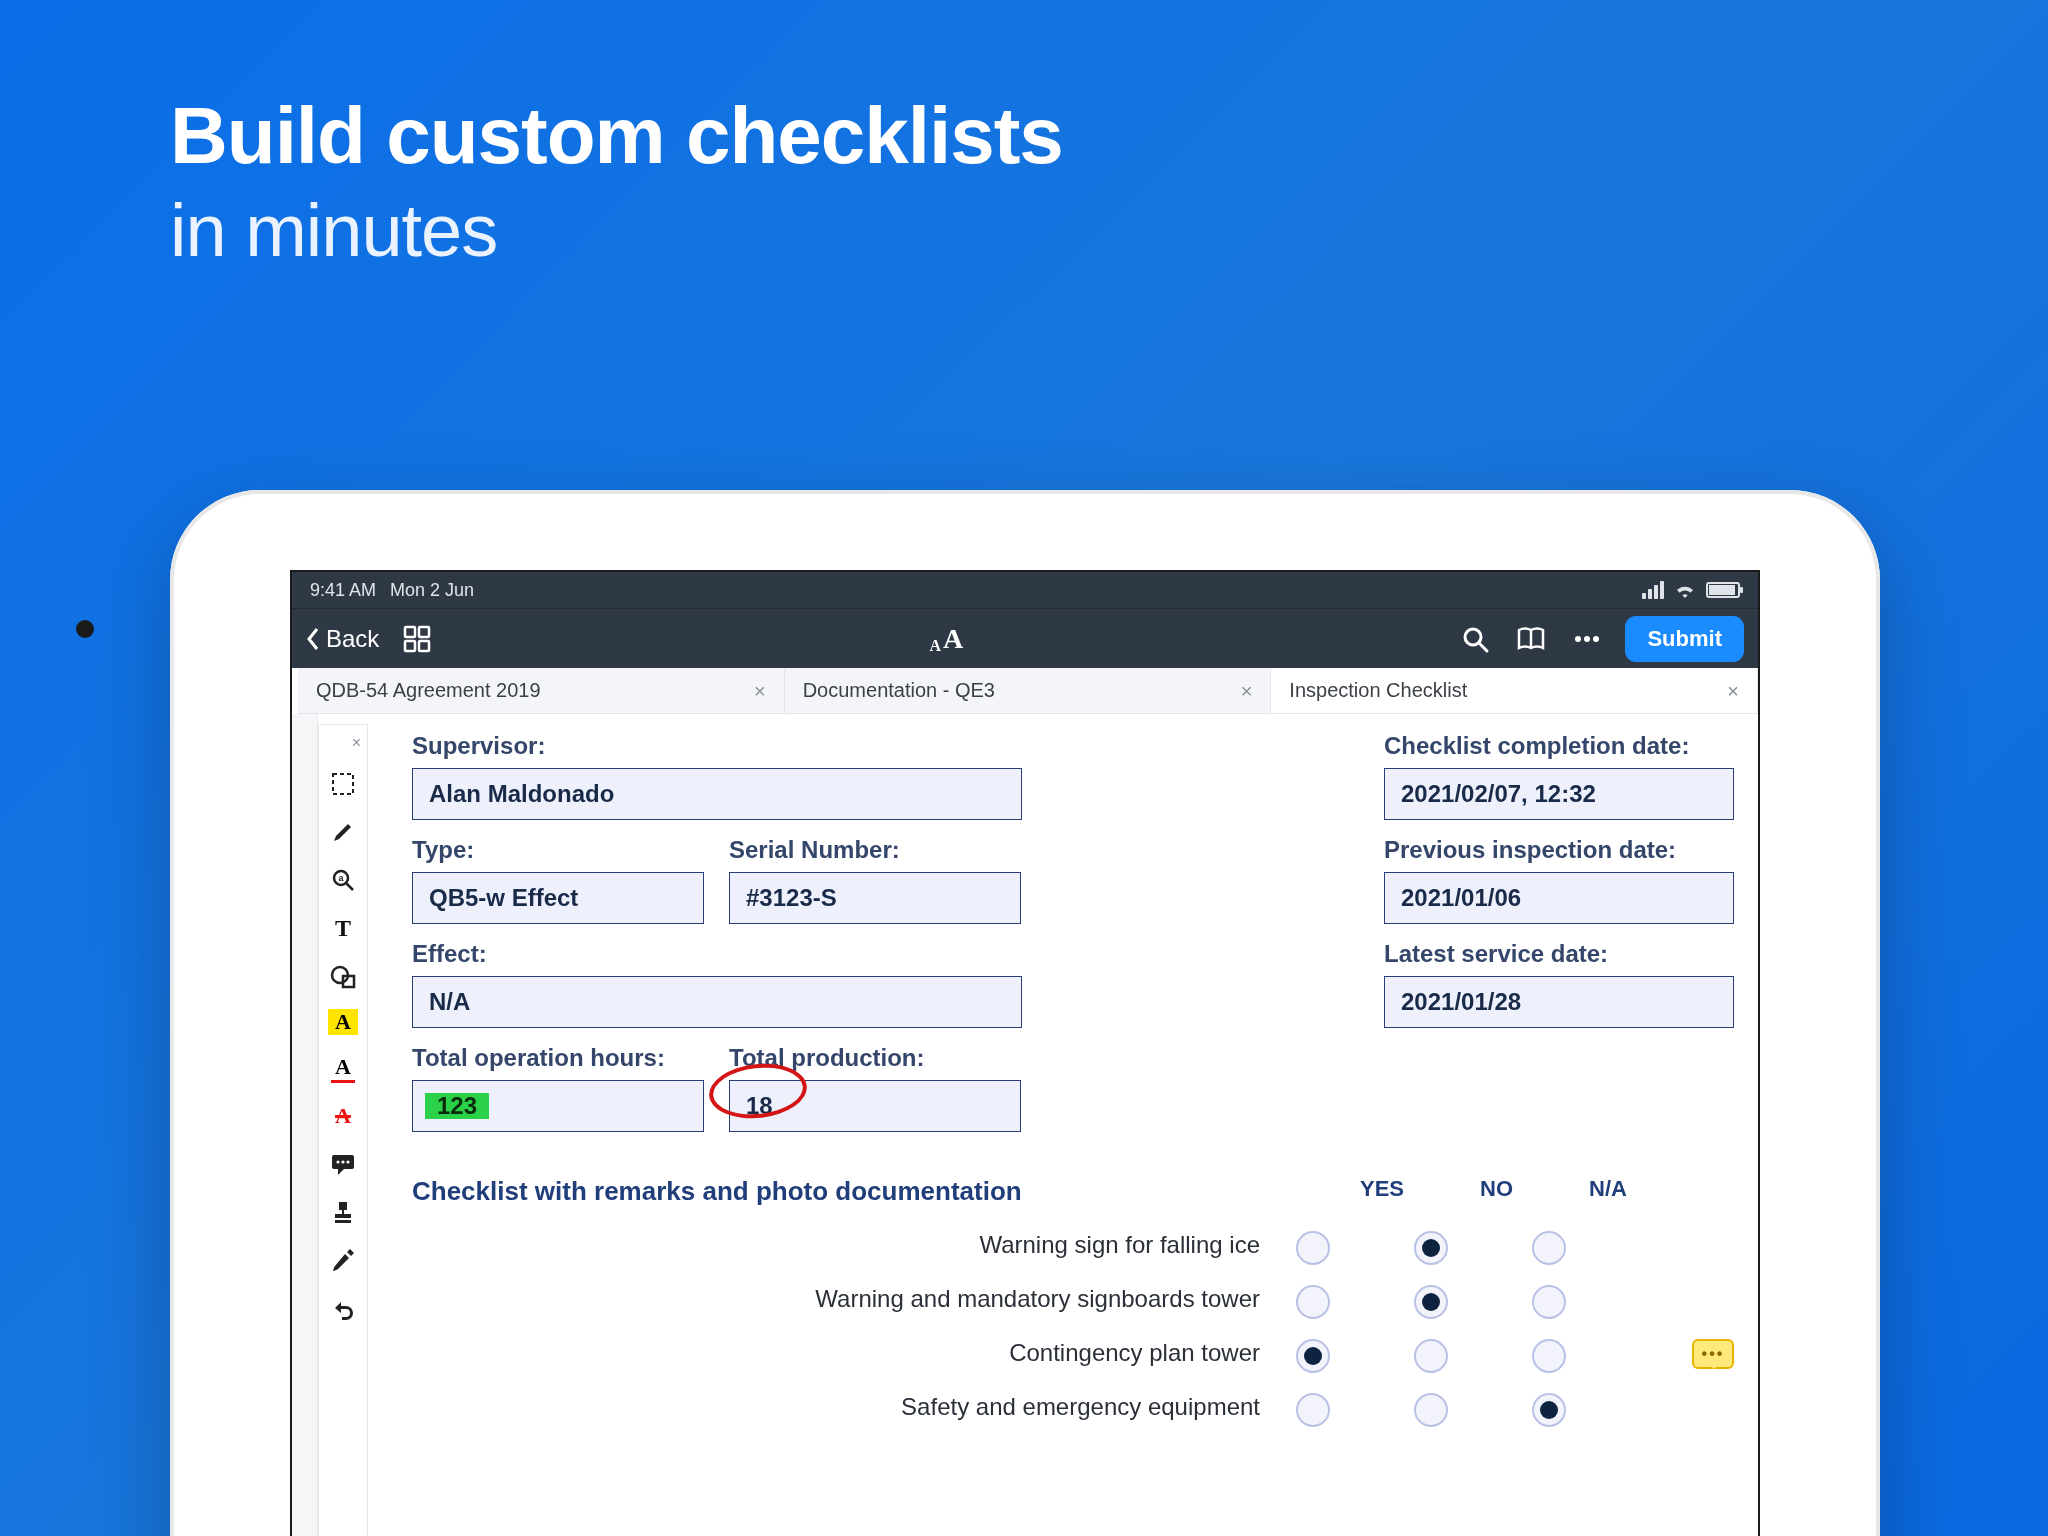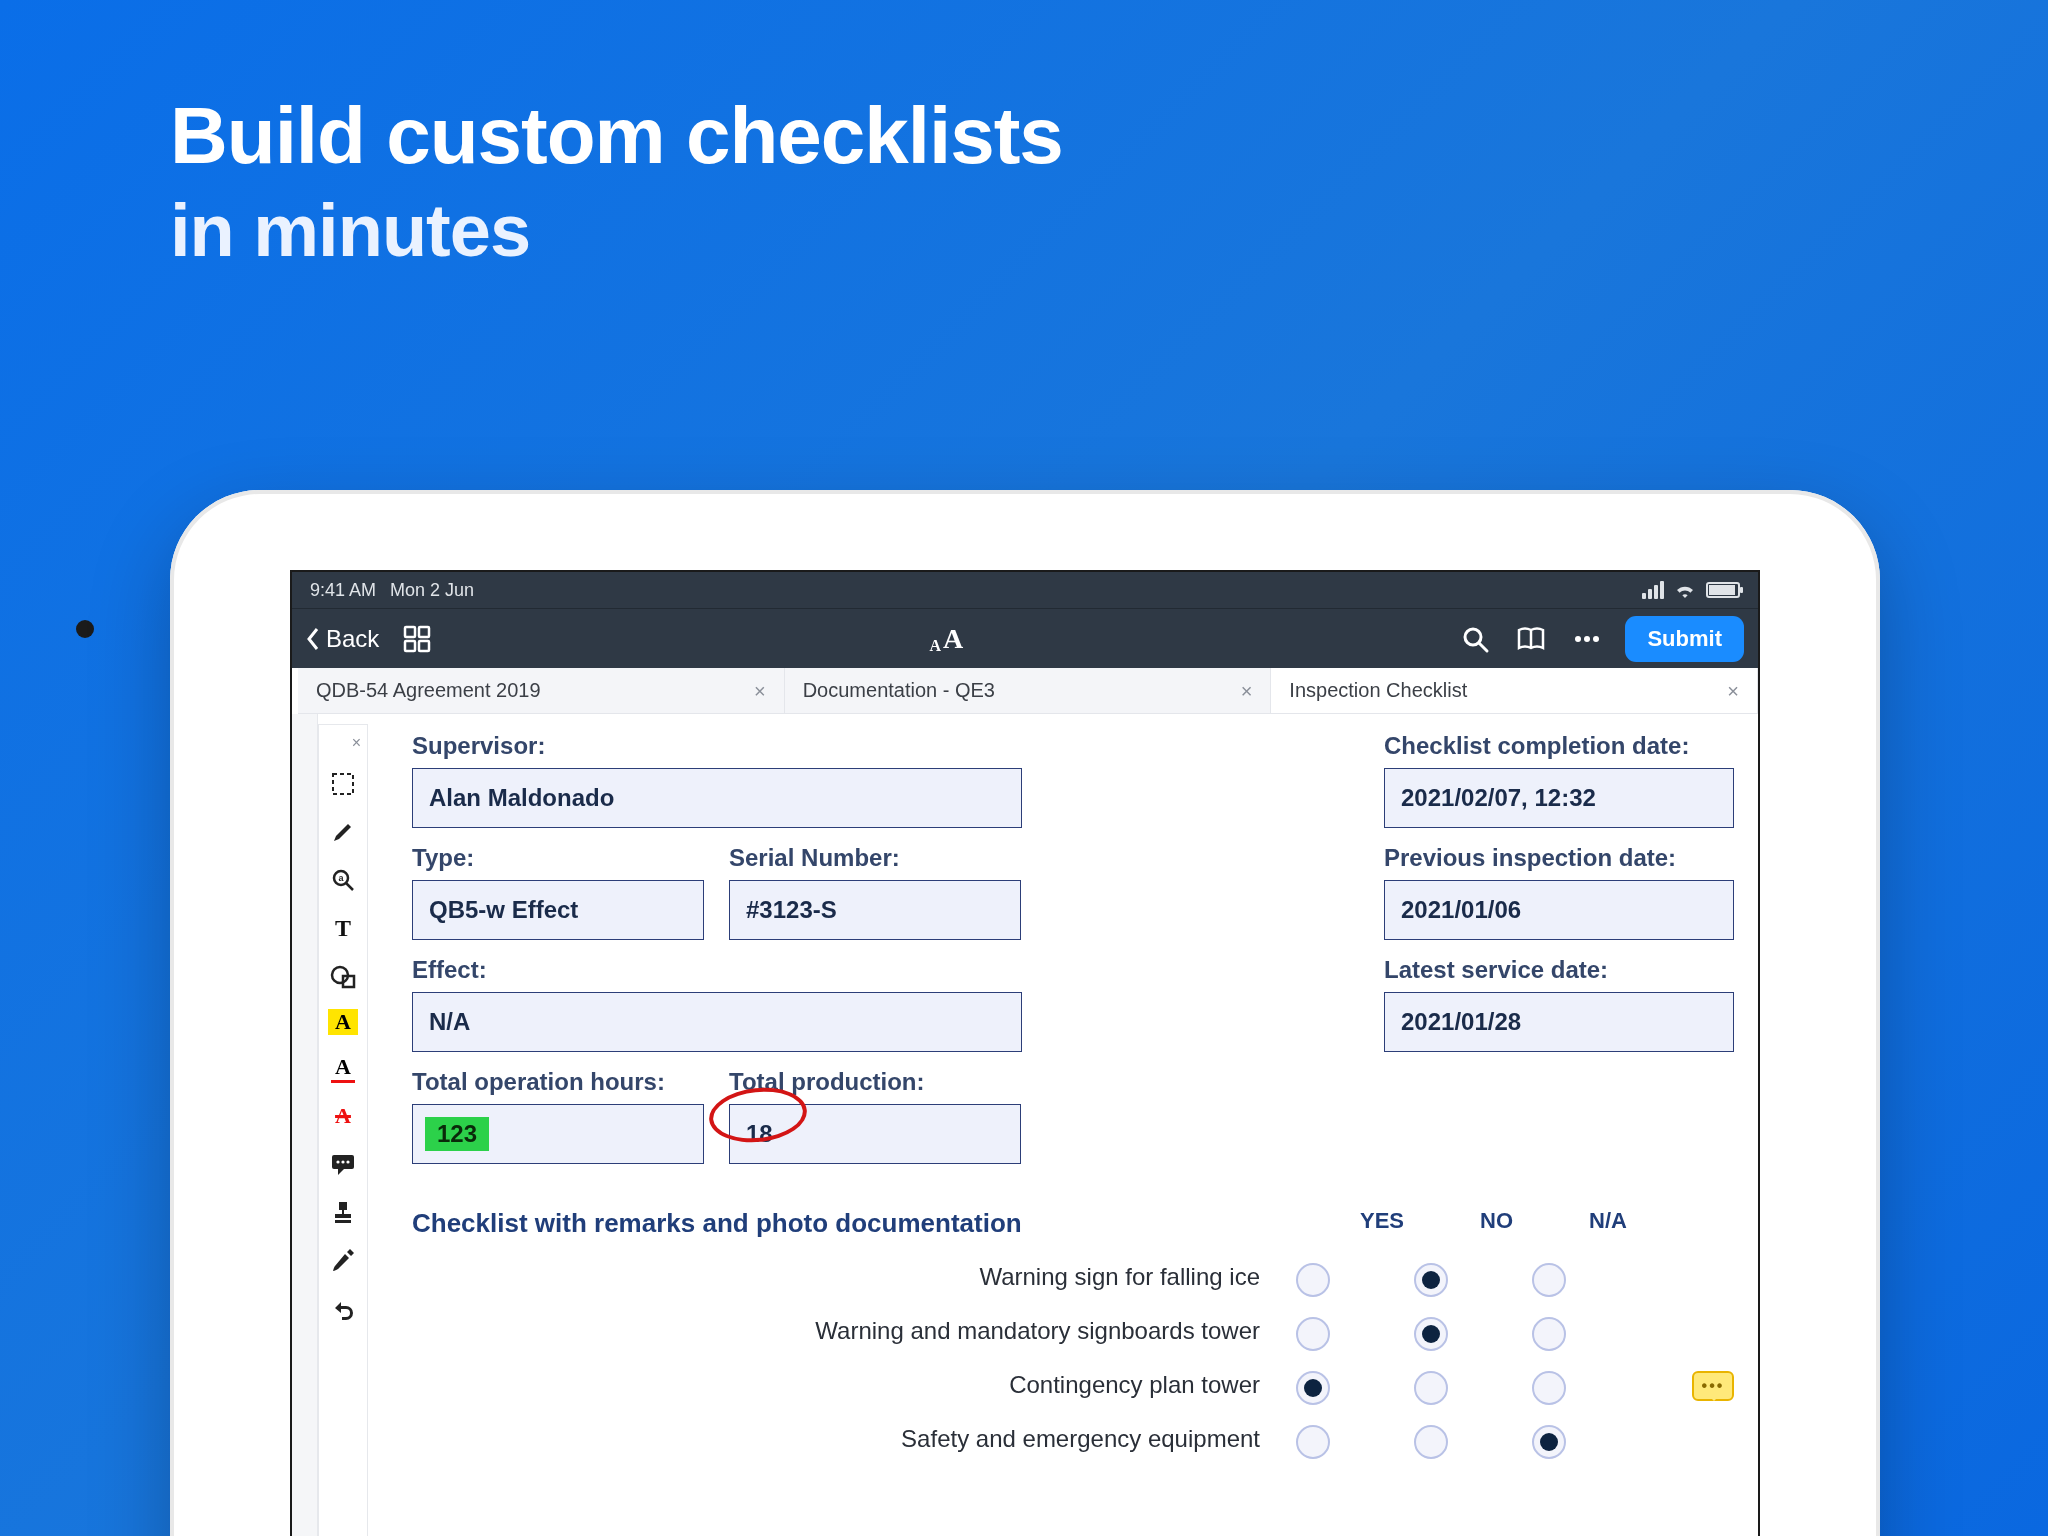--- a/index.html
+++ b/index.html
@@ -1,21 +1,21 @@
 <!DOCTYPE html>
 <html><head>
 <meta charset="utf-8">
 <style>
   * { box-sizing: border-box; margin: 0; padding: 0; }
   html, body { width: 2048px; height: 1536px; overflow: hidden; font-family: -apple-system, "Helvetica Neue", Arial, sans-serif; }
   body { background: linear-gradient(135deg, #0a6ee8 0%, #1976db 50%, #0a68e0 100%); position: relative; }
 
   .hero { position: absolute; left: 170px; top: 90px; color: #fff; }
   .hero-title { font-size: 80px; font-weight: 700; letter-spacing: -1px; }
-  .hero-sub   { font-size: 74px; font-weight: 700; margin-top: 6px; letter-spacing: -1px; color: #eaf2ff; }
+  .hero-sub   { font-size: 74px; font-weight: 400; margin-top: 6px; letter-spacing: -1px; color: #eaf2ff; }
 
   
   .device {
     position: absolute; left: 170px; top: 490px;
     width: 1710px; height: 1200px;
     background: #fff;
     border-radius: 90px 90px 0 0;
     box-shadow: 0 30px 80px rgba(0,0,0,.25), inset 0 0 0 4px #e8e8e8;
     overflow: hidden;
   }
@@ -73,21 +73,21 @@
 
   .doc { flex:1; padding:14px 24px 0 44px; overflow:hidden; }
   .row { display:flex; gap:40px; }
   .col-left  { width:610px; }
   .col-right { width:350px; margin-left:auto; }
   .inner-row { display:flex; gap:24px; }
   .field-label { font-size:24px; color:#34466a; font-weight:600; margin:16px 0 8px; }
   .small-top .field-label { margin-top:4px; }
   .field {
     border:1.5px solid #2c3e78; background:#eef1fb;
-    height:60px; display:flex; align-items:center; padding:0 16px;
+    height:52px; display:flex; align-items:center; padding:0 16px;
     font-size:24px; color:#1a2b4a; font-weight:700;
   }
   .field.narrow { width:292px; }
   .field.green-badge { padding:12px; }
   .badge-123 { background:#2cd14a; height:100%; display:flex; align-items:center; padding:0 12px; font-weight:800; color:#0a2a0a; }
   .circle-ellipse {
     position:absolute; width:98px; height:54px; border:4px solid #d31515; border-radius:50%;
     transform: rotate(-6deg); pointer-events:none;
   }
   .production-wrap { position:relative; }

